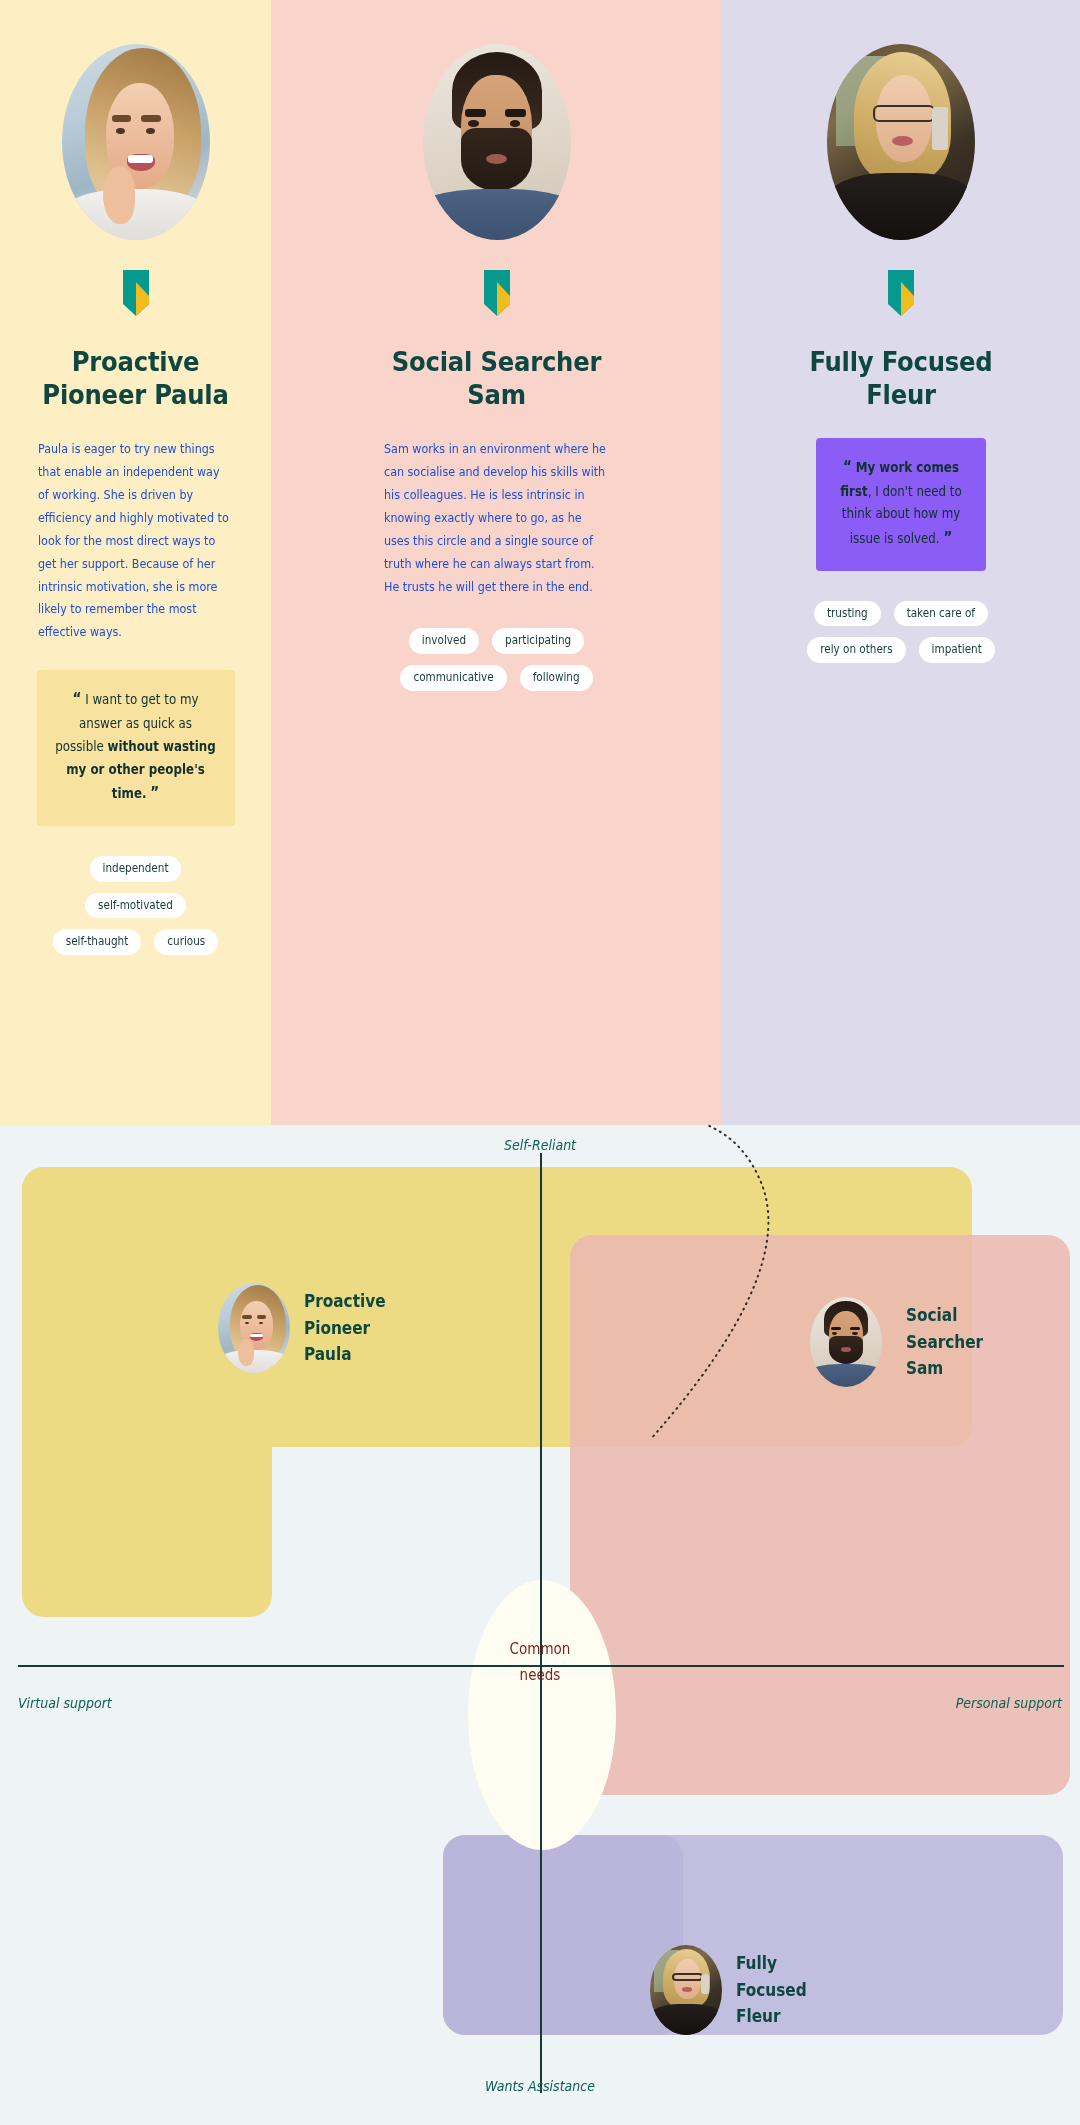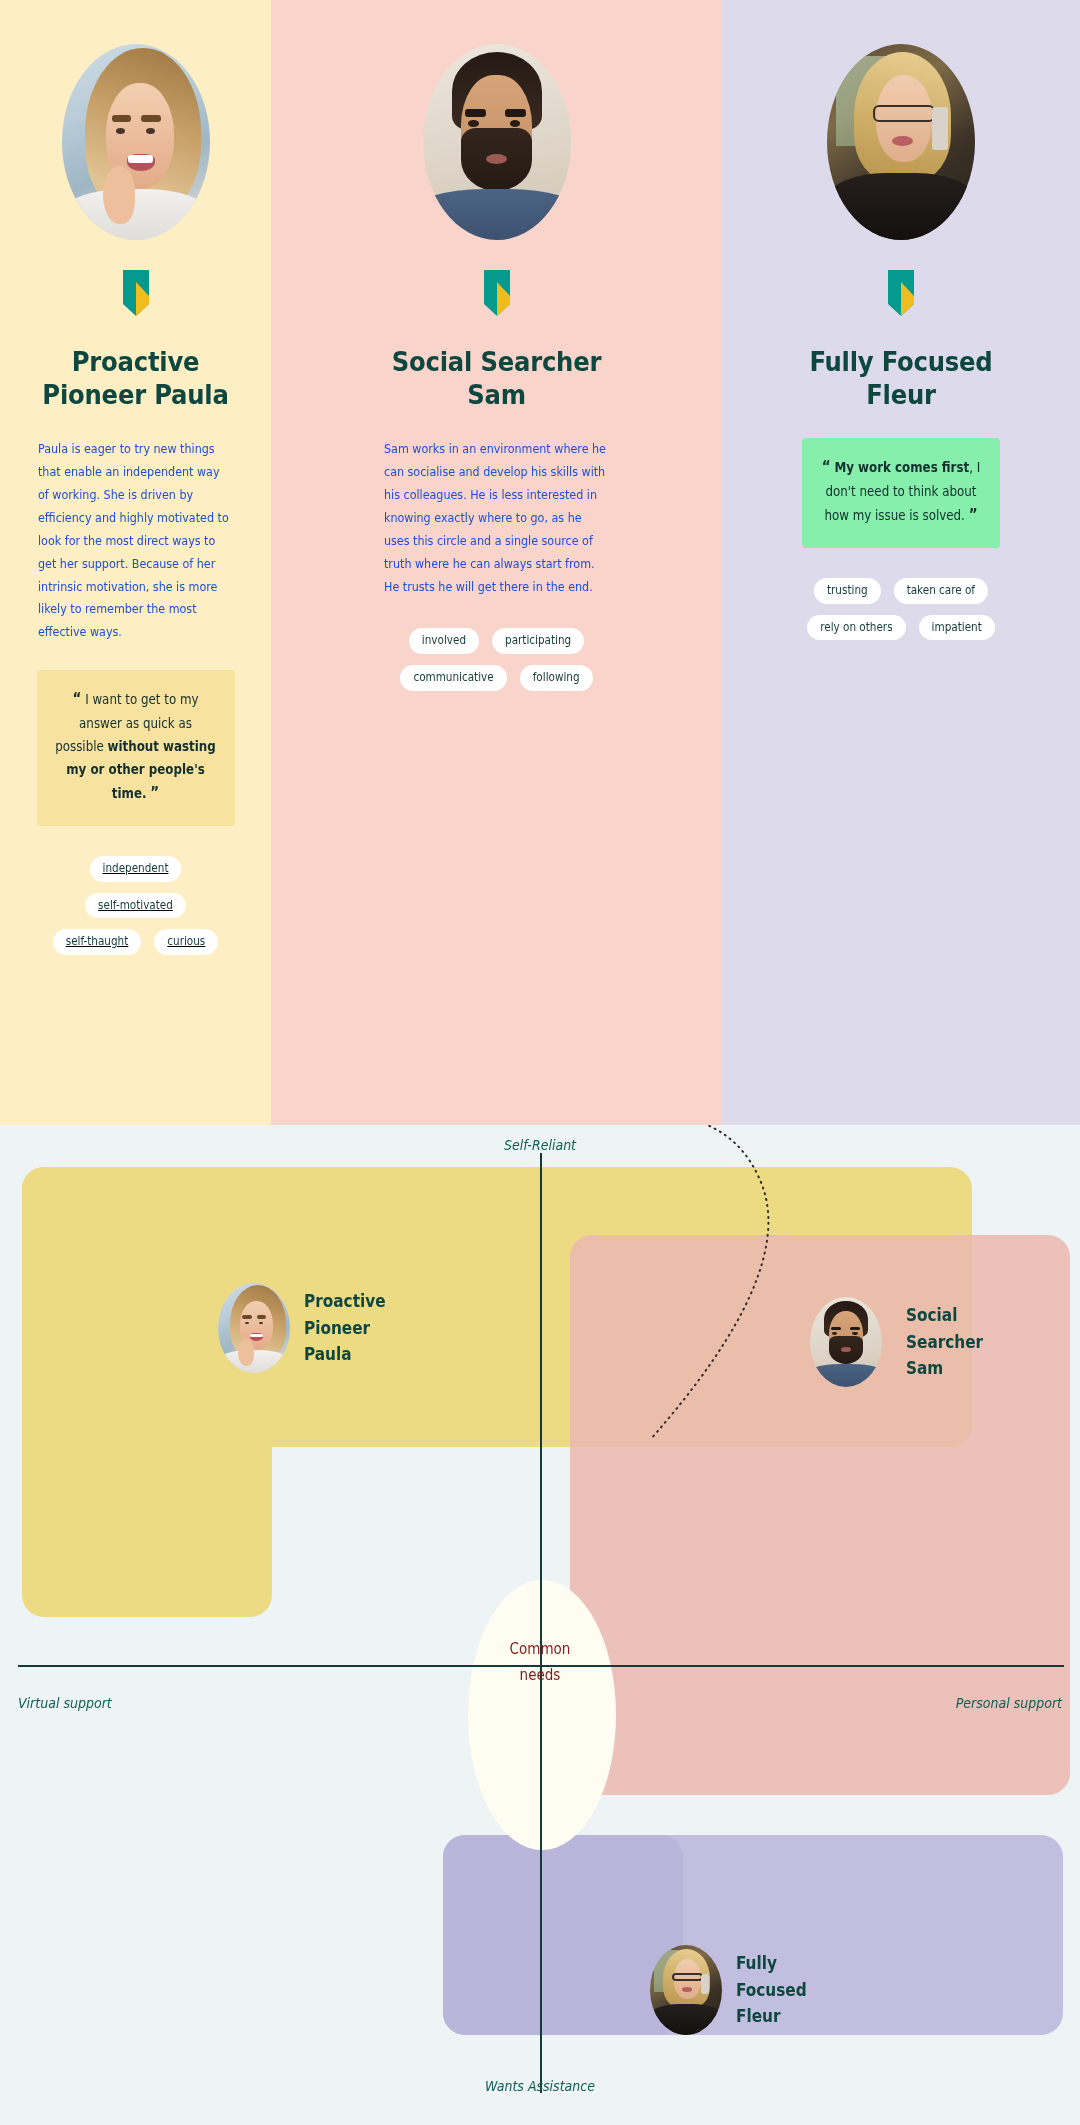--- a/index.html
+++ b/index.html
@@ -120,32 +120,32 @@
     margin-top: 26px;
     border-radius: 4px;
     padding: 17px 18px 19px;
     font-size: 13.2px;
     line-height: 1.72;
     text-align: center;
     color: #11302e;
   }
   .c1 .quote-box { width: 198px; background: #f7e2a0; }
   .c2 .quote-box { width: 198px; background: #f0a08a; }
-  .c3 .quote-box { width: 198px; background: #86efac; }
+  .c3 .quote-box { width: 170px; background: #8b5cf6; }
   .quote-box b { font-weight: 700; }
   .qm { font-weight: 700; font-size: 15px; color:#11302e; }
 
   .tags {
     margin-top: 30px;
     display: flex;
     flex-wrap: wrap;
     justify-content: center;
     gap: 11px 13px;
   }
-  .c1 .tags { width: 200px; text-decoration: underline; }
+  .c1 .tags { width: 200px; }
   .c2 .tags { width: 205px; }
   .c3 .tags { width: 205px; }
   .tag {
     background: #fff;
     border-radius: 14px;
     padding: 7px 13px;
     font-size: 11.6px;
     color: #153b39;
     white-space: nowrap;
     line-height: 1;
@@ -271,21 +271,21 @@
       </div>
     </div>
     <div class="ribbon">
       <svg width="26" height="46" viewBox="0 0 26 46">
         <path d="M0 0 H26 V34 L13 46 L0 34 Z" fill="#069a8e"></path>
         <path d="M13 12 L26 26 L26 34 L13 46 Z" fill="#f0bc1e"></path>
       </svg>
     </div>
     <div class="persona-title" style="white-space: pre-line;">Social Searcher
 Sam</div>
-    <div class="persona-desc">Sam works in an environment where he can socialise and develop his skills with his colleagues. He is less interested in knowing exactly where to go, as he uses this circle and a single source of truth where he can always start from. He trusts he will get there in the end.</div>
+    <div class="persona-desc">Sam works in an environment where he can socialise and develop his skills with his colleagues. He is less intrinsic in knowing exactly where to go, as he uses this circle and a single source of truth where he can always start from. He trusts he will get there in the end.</div>
     <div class="tags">
       <span class="tag">involved</span>
       <span class="tag">participating</span>
       <span class="tag">communicative</span>
       <span class="tag">following</span>
     </div>
   </div>
 
   <div class="persona-col c3">
     <div class="avatar big">

